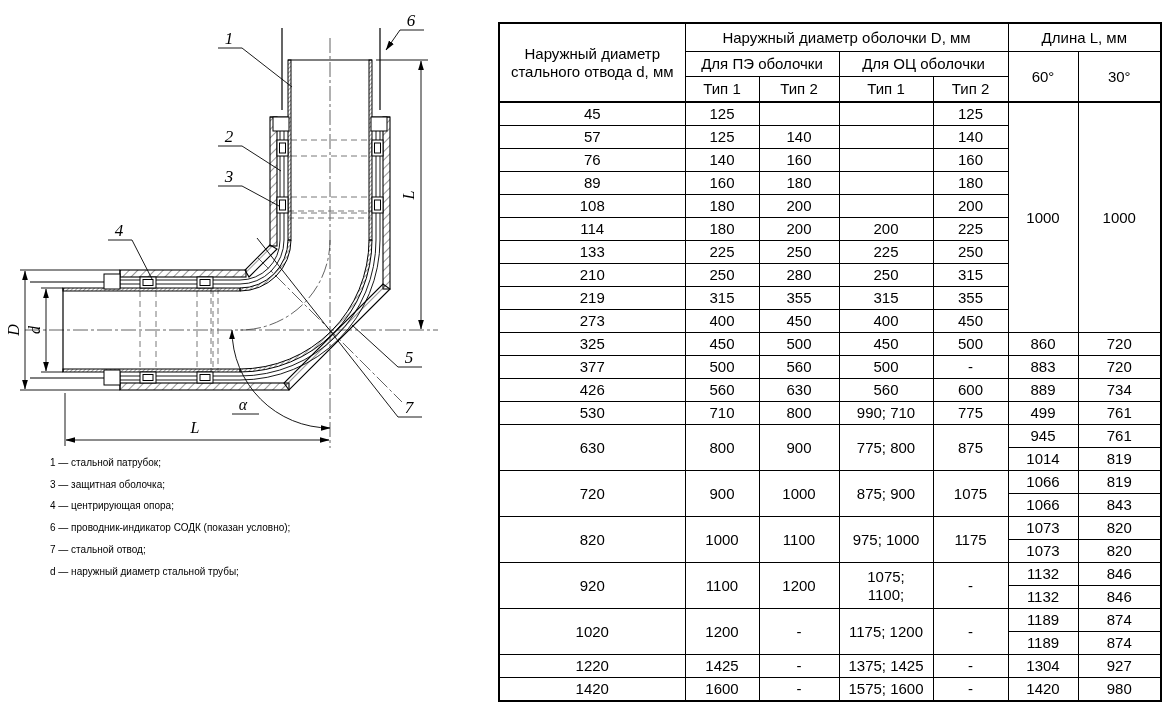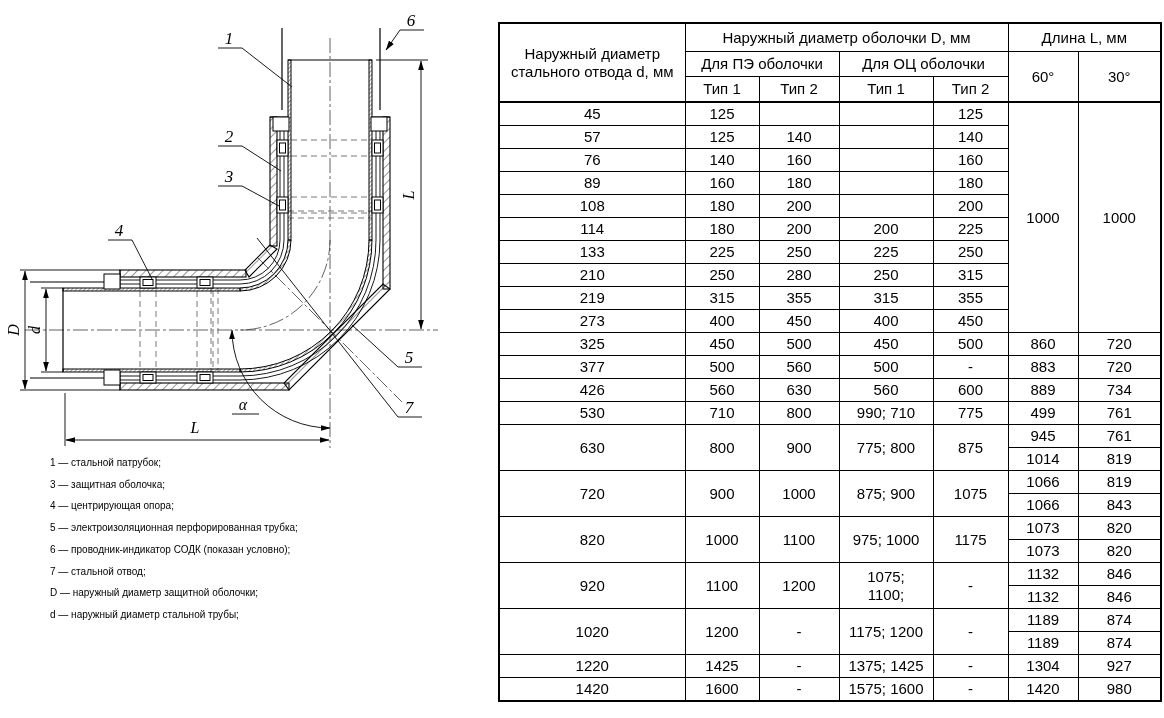--- a/index.html
+++ b/index.html
@@ -176,24 +176,22 @@
     <text class="callout" x="409" y="363" text-anchor="middle">5</text>
     <text class="callout" x="411" y="26" text-anchor="middle">6</text>
     <text class="callout" x="409" y="413" text-anchor="middle">7</text>
   </g>
 </svg>
 
 <div class="legend">
       <div>1 — стальной патрубок;</div>
       <div>3 — защитная оболочка;</div>
       <div>4 — центрирующая опора;</div>
-      <div>5 — электроизоляционная перфорированная трубка;</div>
       <div>6 — проводник-индикатор СОДК (показан условно);</div>
       <div>7 — стальной отвод;</div>
-      <div>D — наружный диаметр защитной оболочки;</div>
       <div>d — наружный диаметр стальной трубы;</div>
     </div>
 </div>
 
 <table class="spec">
   <colgroup>
     <col style="width:186px">
       <col style="width:74px">
       <col style="width:80px">
     <col style="width:94px">

